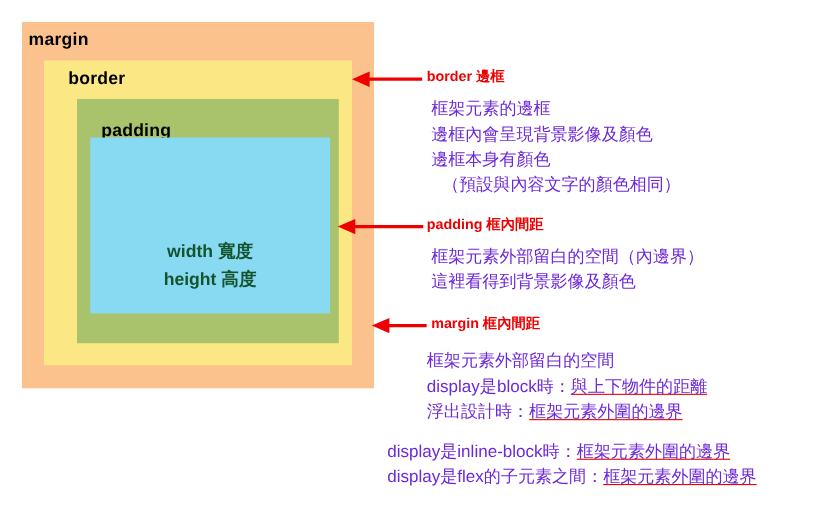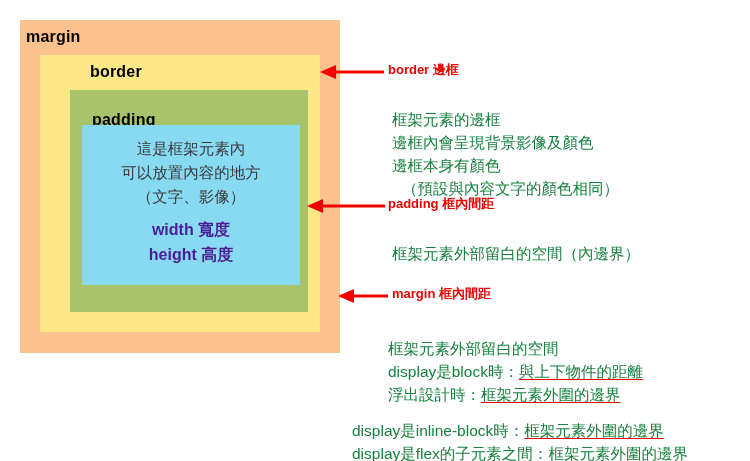--- a/index.html
+++ b/index.html
@@ -63,21 +63,21 @@
 
   .box-label {
     position: absolute;
     font-weight: bold;
     font-size: 16px;
     color: #000000;
     letter-spacing: 0.2px;
     white-space: nowrap;
   }
   .label-margin  { left: 6px; top: 8px; }
-  .label-border  { left: 22px; top: 8px; margin-left: 28px; }
+  .label-border  { left: 22px; top: 8px; }
   .label-padding { left: 22px; top: 7px; margin-top: 14px; }
 
   .content-text {
     position: absolute;
     left: 0;
     top: 12px;
     width: 100%;
     text-align: center;
     font-size: 15.5px;
     line-height: 24px;
@@ -86,21 +86,21 @@
   }
   .content-dims {
     position: absolute;
     left: 0;
     top: 92px;
     width: 100%;
     text-align: center;
     font-size: 16px;
     line-height: 25px;
     font-weight: bold;
-    color: #4c1d95;
+    color: #14532d;
     white-space: nowrap;
   }
 
   
   .arrow {
     position: absolute;
     height: 16px;
   }
   .arrow svg { display: block; }
 
@@ -109,23 +109,22 @@
     position: absolute;
     font-weight: bold;
     font-size: 13px;
     color: #ee0000;
     white-space: nowrap;
   }
   .ann-body {
     position: absolute;
     font-size: 15.5px;
     line-height: 23px;
-    color: #15803d;
-    white-space: nowrap;
-    margin-top: 20px;
+    color: #6d28d9;
+    white-space: nowrap;
   }
   .ann-body div { white-space: nowrap; }
   .u {
     text-decoration: underline;
     text-decoration-color: #ee0000;
     text-underline-offset: 2px;
   }
 </style>
 </head>
 <body>
@@ -138,25 +137,20 @@
 
   <div class="box-border">
     <span class="box-label label-border">border</span>
   </div>
 
   <div class="box-padding">
     <span class="box-label label-padding">padding</span>
   </div>
 
   <div class="box-content">
-    <div class="content-text">
-      <div>這是框架元素內</div>
-      <div>可以放置內容的地方</div>
-      <div>（文字、影像）</div>
-    </div>
     <div class="content-dims">
       <div>width 寬度</div>
       <div>height 高度</div>
     </div>
   </div>
 
 </div>
 
 <div class="arrow" style="left:318px; top:64px; width:66px;">
   <svg width="66" height="16" viewBox="0 0 66 16">
@@ -183,20 +177,21 @@
 <div class="ann-body" style="left:392px; top:88px;">
   <div>框架元素的邊框</div>
   <div>邊框內會呈現背景影像及顏色</div>
   <div>邊框本身有顏色</div>
   <div style="padding-left:10px;">（預設與內容文字的顏色相同）</div>
 </div>
 
 <span class="ann-heading" style="left:388px; top:195px;">padding 框內間距</span>
 <div class="ann-body" style="left:392px; top:222px;">
   <div>框架元素外部留白的空間（內邊界）</div>
+  <div>這裡看得到背景影像及顏色</div>
 </div>
 
 <span class="ann-heading" style="left:392px; top:285px;">margin 框內間距</span>
 <div class="ann-body" style="left:388px; top:317px;">
   <div>框架元素外部留白的空間</div>
   <div>
     <span>display是block時：</span><span class="u">與上下物件的距離</span>
   </div>
   <div>
     <span>浮出設計時：</span><span class="u">框架元素外圍的邊界</span>

